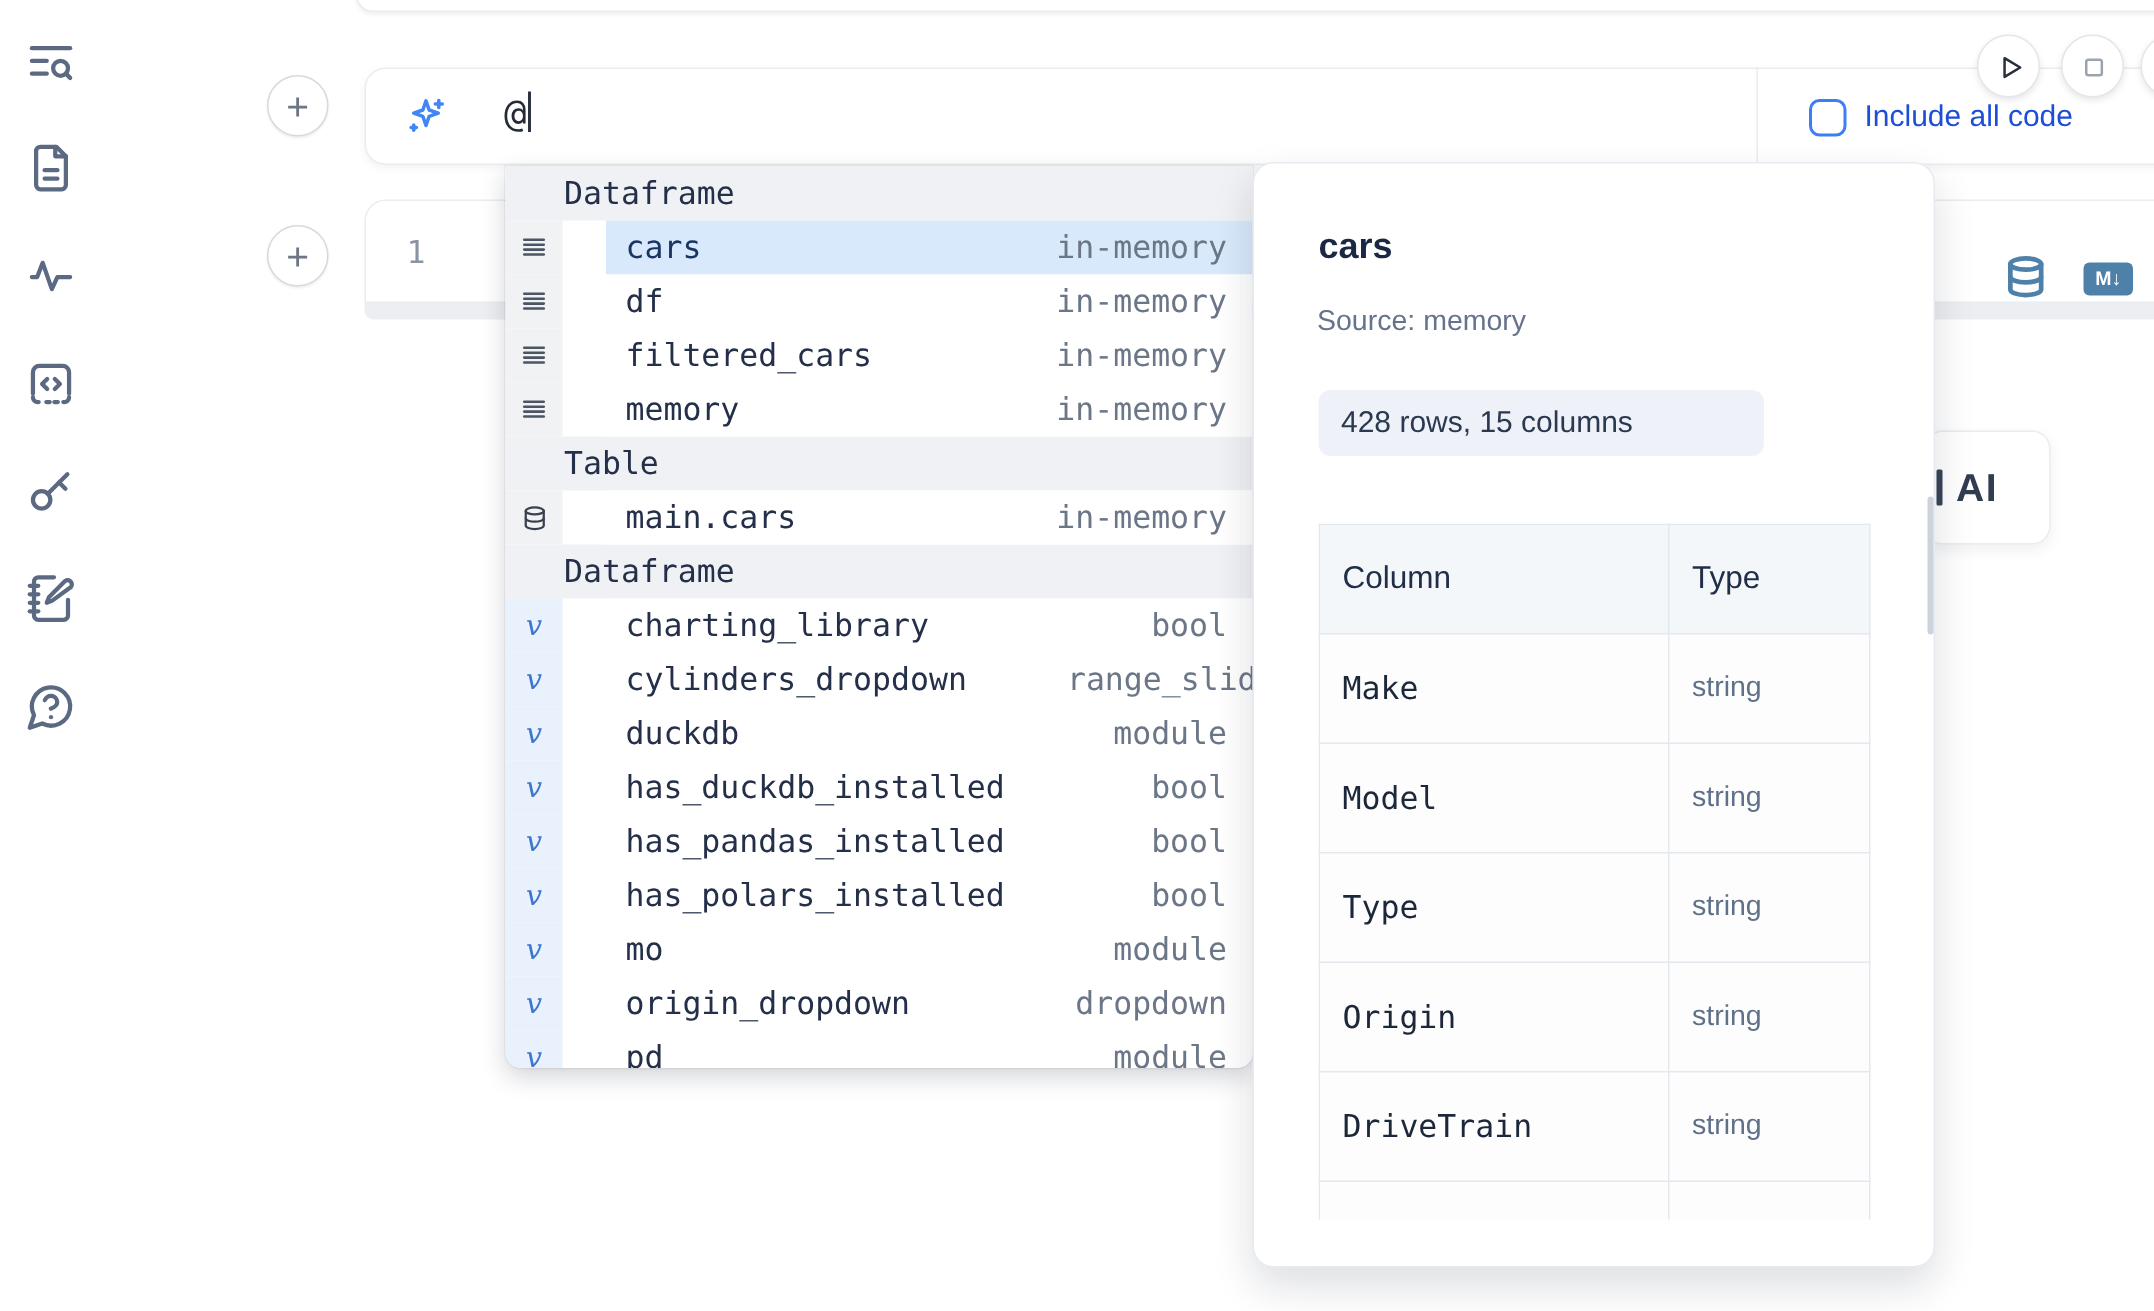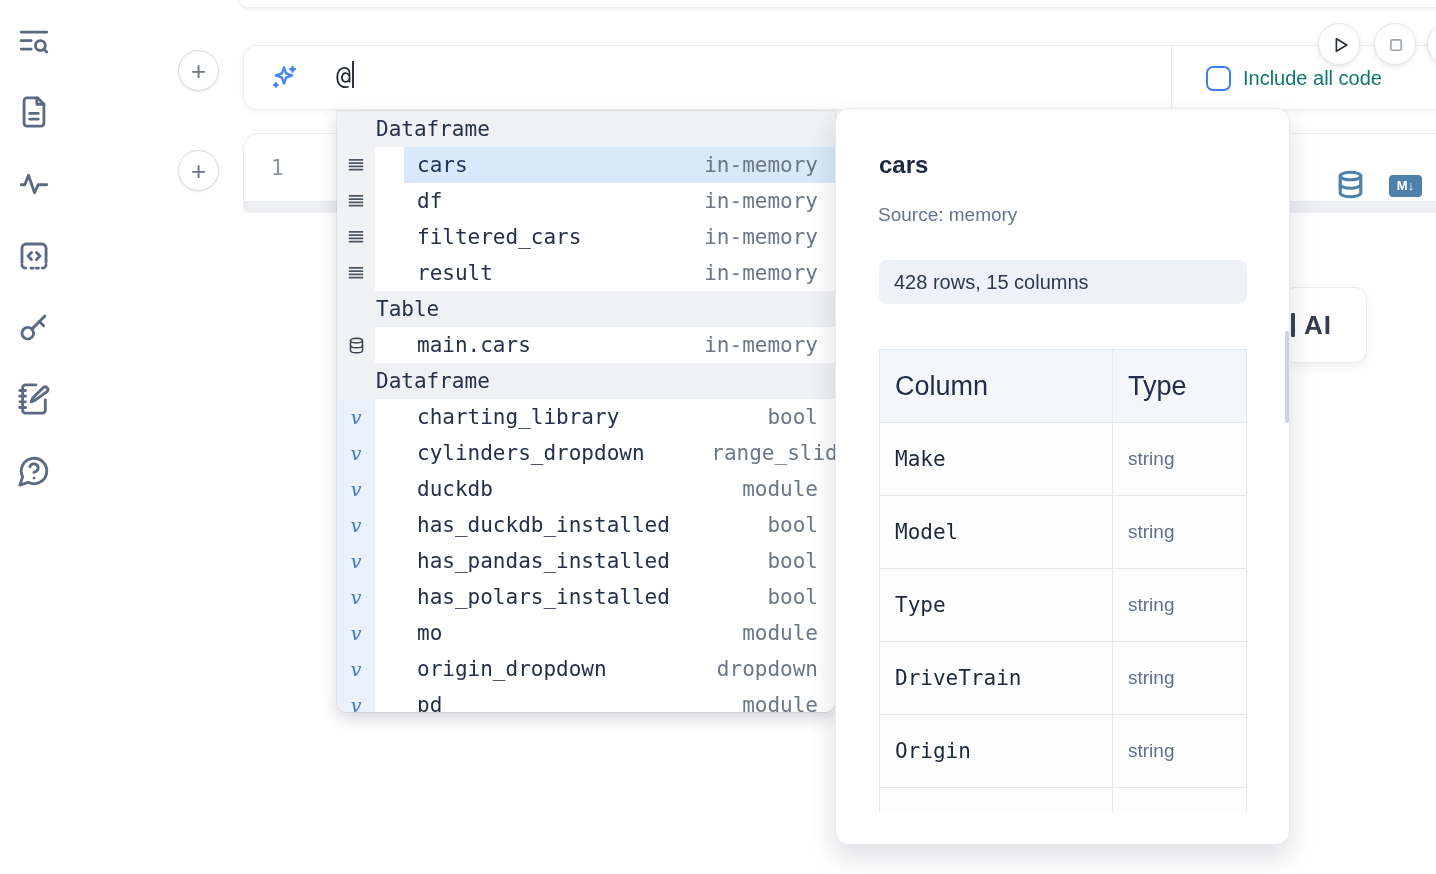--- a/index.html
+++ b/index.html
@@ -29,21 +29,21 @@
   .prompt-card { position:absolute; left:243px; top:45px; width:1200px; height:65px;
     background:#fff; border:1px solid #e9ecf0; border-radius:14px 0 0 14px;
     box-shadow:0 2px 6px rgba(0,0,0,.05); z-index:3; }
   .sparkle { position:absolute; left:26px; top:18px; }
   .prompt-value { position:absolute; left:92px; top:15px; font-family:"DejaVu Sans Mono", monospace;
     font-size:25px; color:#232b36; }
   .caret { display:inline-block; width:2px; height:27px; background:#2b333e; margin-left:1px; vertical-align:-4px; }
   .prompt-divider { position:absolute; left:927px; top:0; width:1px; height:64px; background:#e9ecf0; }
   .include-wrap { position:absolute; left:962px; top:0; height:64px; display:flex; align-items:center; gap:12px; }
   .checkbox { width:25px; height:25px; border:2px solid #3d7ef5; border-radius:7px; background:#fff; cursor:pointer; }
-  .include-label { font-size:20px; color:#0f766e; cursor:pointer; }
+  .include-label { font-size:20px; color:#1d4ed8; cursor:pointer; }
 
   
   .circle-btn { position:absolute; width:42px; height:42px; border-radius:50%; background:#fff;
     border:1px solid #e3e6ea; box-shadow:0 2px 5px rgba(0,0,0,.10); z-index:4;
     display:flex; align-items:center; justify-content:center; cursor:pointer; }
   .run-btn { left:1318px; top:23px; } .stop-btn { left:1374px; top:23px; } .more-btn { left:1427px; top:23px; }
 
   
   .band { position:absolute; left:243px; top:202px; width:1193px; height:11px; background:#eceef1; z-index:0; border-radius:0 0 0 6px;}
   .editor-card { position:absolute; left:243px; top:133px; width:1200px; height:69px;
@@ -81,26 +81,26 @@
   .ac-icon[data-icon="rows"] .i-rows { display:block; }
   .ac-icon[data-icon="database"] .i-db { display:block; }
   .ac-icon[data-icon="variable"] .v-glyph { display:block; }
   .v-glyph { font-family:"DejaVu Serif", serif; font-style:italic; font-size:19px; color:#3b76cf; }
 
   
   .popover { position:absolute; left:835px; top:108px; width:455px; height:737px; background:#fff;
     border:1px solid #e7eaf0; border-radius:14px; box-shadow:0 12px 28px rgba(15,23,42,.14); z-index:10; }
   .pv-title { position:absolute; left:43px; top:42px; font-size:24px; font-weight:bold; color:#1b2743; }
   .pv-source { position:absolute; left:42px; top:95px; font-size:19px; color:#66738c; }
-  .pv-badge { position:absolute; left:43px; top:151px; width:368px; height:44px; background:#eef2f8;
+  .pv-badge { position:absolute; left:43px; top:151px; width:297px; height:44px; background:#eef2f8;
     border-radius:8px; display:flex; align-items:center; padding-left:15px; font-size:20px; color:#2b3950; }
   .pv-table-wrap { position:absolute; left:43px; top:240px; width:369px; height:464px; overflow:hidden; }
   .pv-table { border-collapse:collapse; width:368px; }
   .pv-table th, .pv-table td { border:1px solid #e3e8ef; height:73px; text-align:left; padding-left:15px; }
-  .pv-table th { background:#f4f7fa; font-size:27px; font-weight:normal; color:#212e49; }
+  .pv-table th { background:#f4f7fa; font-size:21px; font-weight:normal; color:#212e49; }
   .pv-table th.col-1 { width:233px; } .pv-table th.col-2 { width:134px; }
   .pv-table td.cell-col { font-family:"DejaVu Sans Mono", monospace; font-size:21px; color:#1c2839; background:#fdfdfe; }
   .pv-table td.cell-type { font-size:19px; color:#5f7089; background:#fdfdfe; }
   .pv-scroll-thumb { position:absolute; left:449px; top:222px; width:4px; height:92px; background:#cdd3dc; border-radius:2px; }
 </style>
 </head>
 <body>
 
 <div class="screen">
 
@@ -274,21 +274,21 @@
         <span class="ac-icon" data-icon="rows">
           <svg class="i-rows" width="16" height="16" viewBox="0 0 16 16" fill="none" stroke="#4b5563" stroke-width="1.7" stroke-linecap="round">
             <path d="M1.5 2.8h13"></path>
             <path d="M1.5 6.1h13"></path>
             <path d="M1.5 9.4h13"></path>
             <path d="M1.5 12.7h13"></path>
           </svg>
 
         </span>
         <span class="ac-main">
-          <span class="ac-name">result</span>
+          <span class="ac-name">memory</span>
           <span class="ac-type">in-memory</span>
         </span>
       </div>
       <div class="ac-row header">
 
         <span class="ac-main">
           <span class="ac-name">Table</span>
 
         </span>
       </div>
@@ -425,25 +425,25 @@
             </tr>
             <tr>
               <td class="cell-col">Model</td>
               <td class="cell-type">string</td>
             </tr>
             <tr>
               <td class="cell-col">Type</td>
               <td class="cell-type">string</td>
             </tr>
             <tr>
+              <td class="cell-col">Origin</td>
+              <td class="cell-type">string</td>
+            </tr>
+            <tr>
               <td class="cell-col">DriveTrain</td>
-              <td class="cell-type">string</td>
-            </tr>
-            <tr>
-              <td class="cell-col">Origin</td>
               <td class="cell-type">string</td>
             </tr>
             <tr>
               <td class="cell-col"></td>
               <td class="cell-type"></td>
             </tr>
         </tbody>
       </table>
     </div>
     <div class="pv-scroll-thumb"></div>

